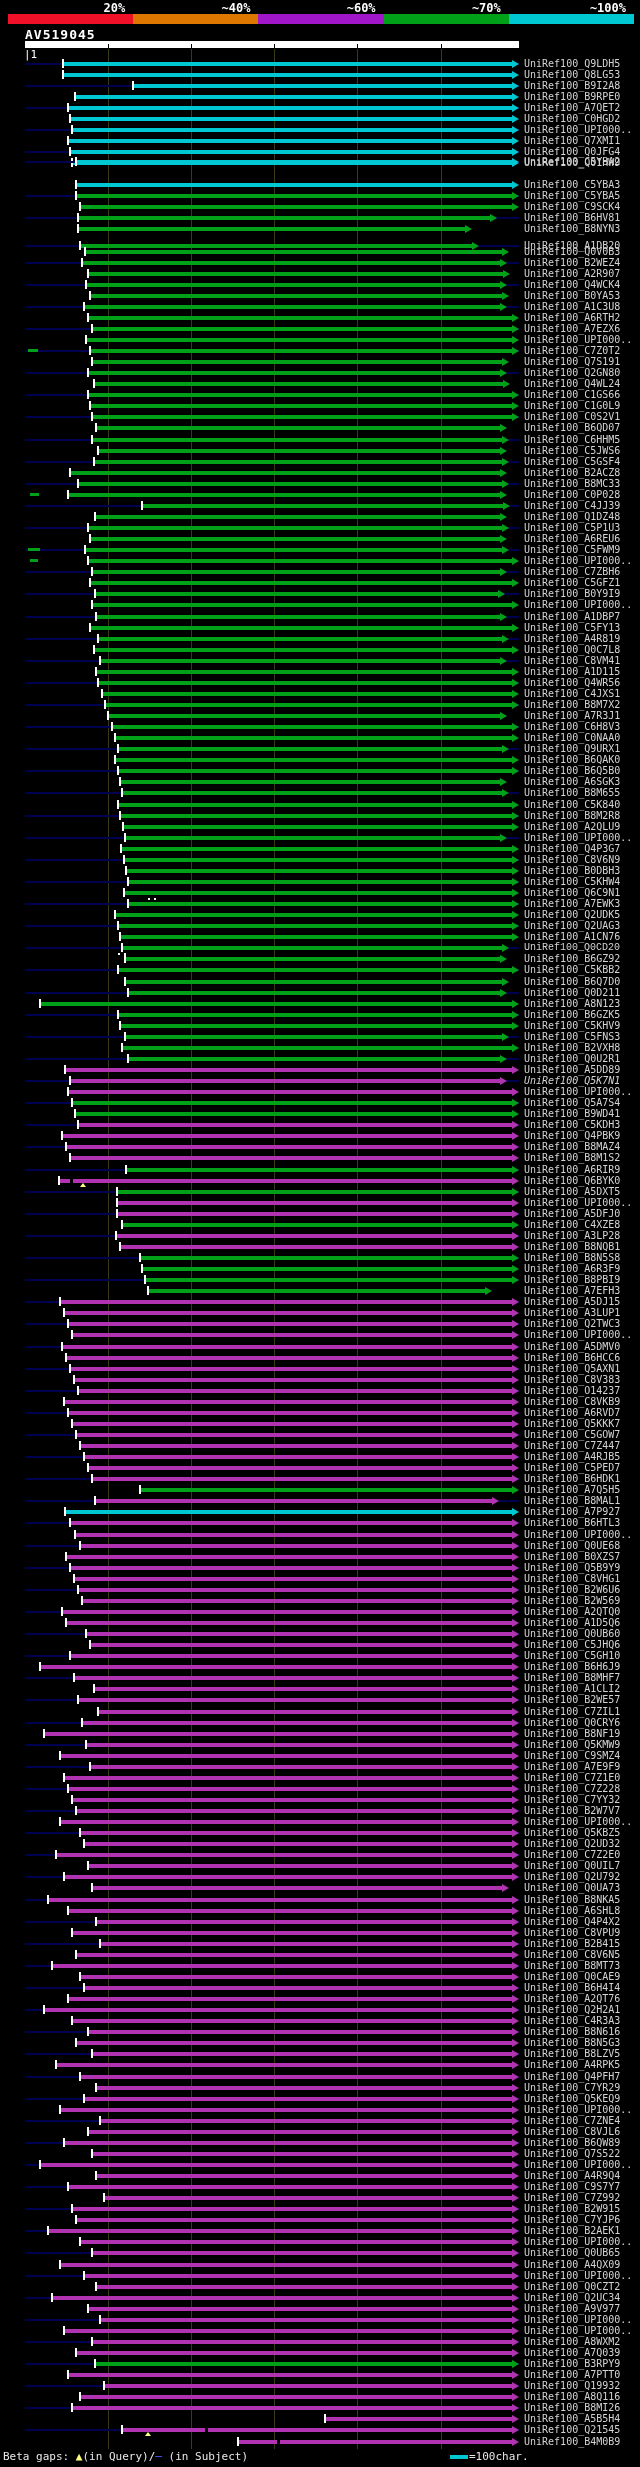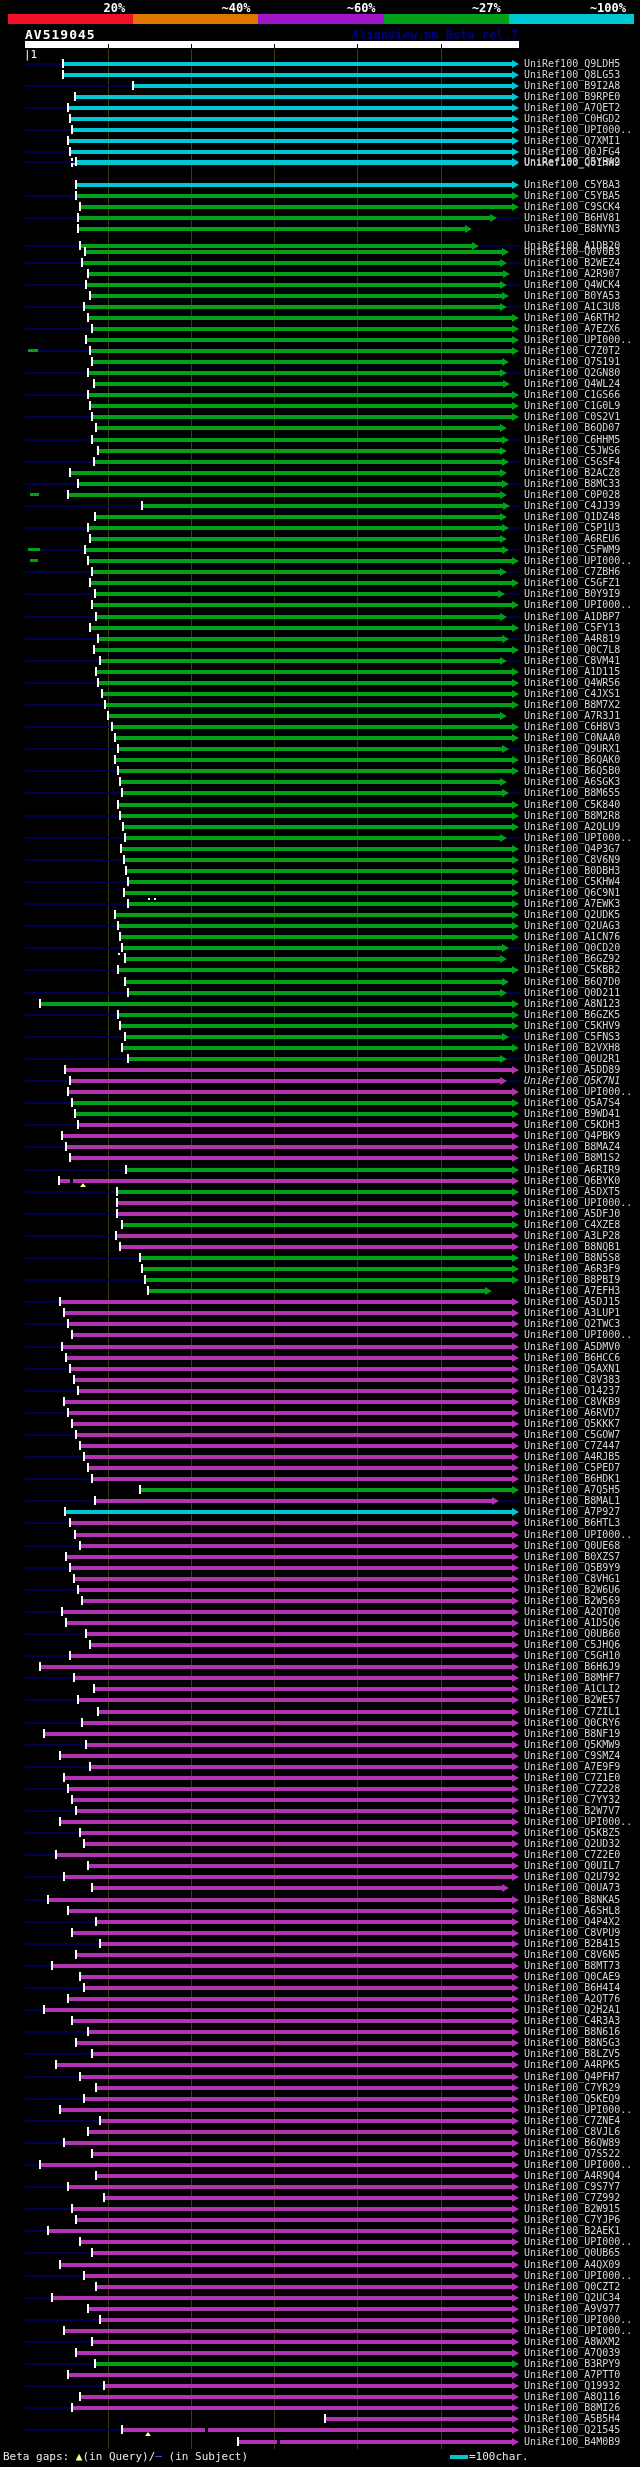--- a/index.html
+++ b/index.html
@@ -32,33 +32,32 @@
 </style>
 </head>
 <body>
 
 <div id="screen">
 
   <div id="legend-labels">
       <span class="legend-label" style="left: 61.2px; width: 64px;">20%</span>
       <span class="legend-label" style="left: 186.4px; width: 64px;">~40%</span>
       <span class="legend-label" style="left: 311.6px; width: 64px;">~60%</span>
-      <span class="legend-label" style="left: 436.8px; width: 64px;">~27%</span>
+      <span class="legend-label" style="left: 436.8px; width: 64px;">~70%</span>
       <span class="legend-label" style="left: 562px; width: 64px;">~100%</span>
     </div>
   <div id="legend-strip">
       <div class="legend-seg" style="left: 8px; width: 125.2px; background: rgb(240, 16, 40);"></div>
       <div class="legend-seg" style="left: 133.2px; width: 125.2px; background: rgb(221, 119, 0);"></div>
       <div class="legend-seg" style="left: 258.4px; width: 125.2px; background: rgb(160, 22, 200);"></div>
       <div class="legend-seg" style="left: 383.6px; width: 125.2px; background: rgb(0, 160, 24);"></div>
       <div class="legend-seg" style="left: 508.8px; width: 125.2px; background: rgb(0, 200, 210);"></div>
     </div>
 
   <span id="title">AV519045</span>
-  <span id="watermark">AlignView.pm Beta rel.7</span>
 
   <div id="ruler-bar">
       <div class="ruler-tick" style="left: 83px;"></div>
       <div class="ruler-tick" style="left: 166px;"></div>
       <div class="ruler-tick" style="left: 249px;"></div>
       <div class="ruler-tick" style="left: 332px;"></div>
       <div class="ruler-tick" style="left: 416px;"></div>
     </div>
   <span id="ruler-start">|1</span>
 
@@ -588,21 +587,21 @@
         <div class="stick" style="left: 117px;"></div>
         <div class="arrow" style="left: 512px; border-left: 7px solid rgb(0, 160, 24);"></div>
         <span class="rowlabel">UniRef100_Q2UAG3</span>
       </div>
       <div class="row" style="top: 931px;">
         <div class="bar" style="left: 120px; width: 392px; background: rgb(0, 160, 24);"></div>
         <div class="stick" style="left: 119px;"></div>
         <div class="arrow" style="left: 512px; border-left: 7px solid rgb(0, 160, 24);"></div>
         <span class="rowlabel">UniRef100_A1CN76</span>
       </div>
-      <div class="row" style="top: 942px;">
+      <div class="row" style="top: 942px; font-family: Liberation Mono, monospace;">
         <div class="leader" style="width: 494px;"></div>
         <div class="bar" style="left: 122px; width: 380px; background: rgb(0, 160, 24);"></div>
         <div class="stick" style="left: 121px;"></div>
         <div class="arrow" style="left: 502px; border-left: 7px solid rgb(0, 160, 24);"></div>
         <span class="rowlabel">UniRef100_Q0CD20</span>
       </div>
       <div class="row" style="top: 953px;">
         <div class="bar" style="left: 125px; width: 375px; background: rgb(0, 160, 24);"></div>
         <div class="stick" style="left: 124px;"></div>
         <div class="arrow" style="left: 500px; border-left: 7px solid rgb(0, 160, 24);"></div>

